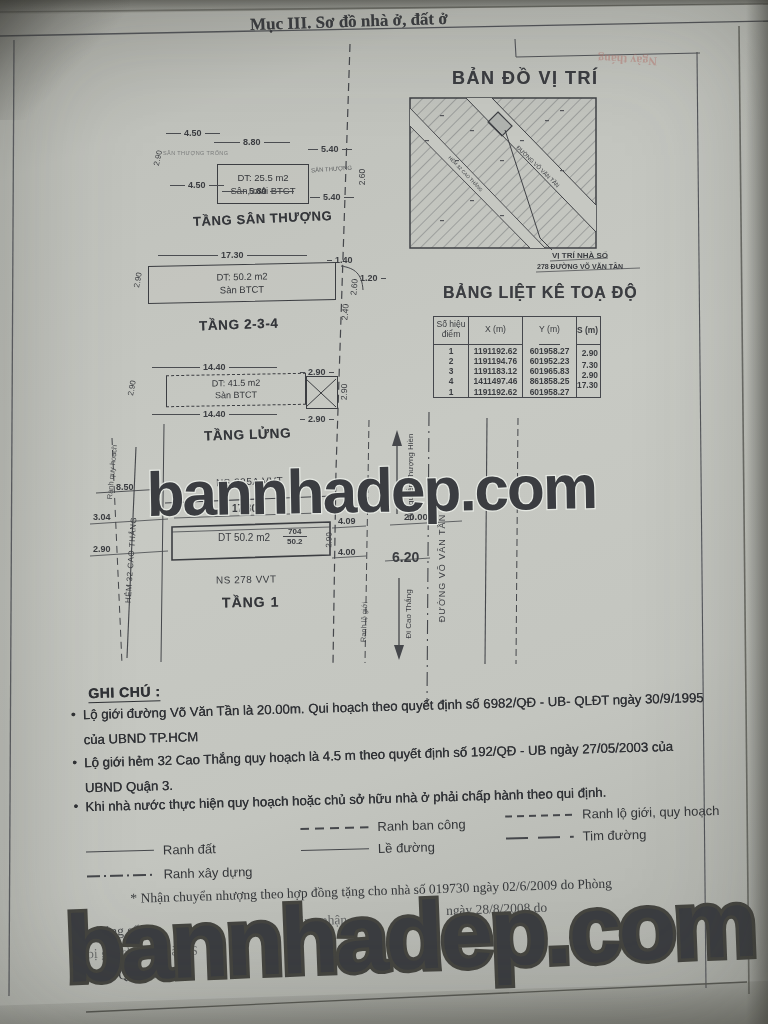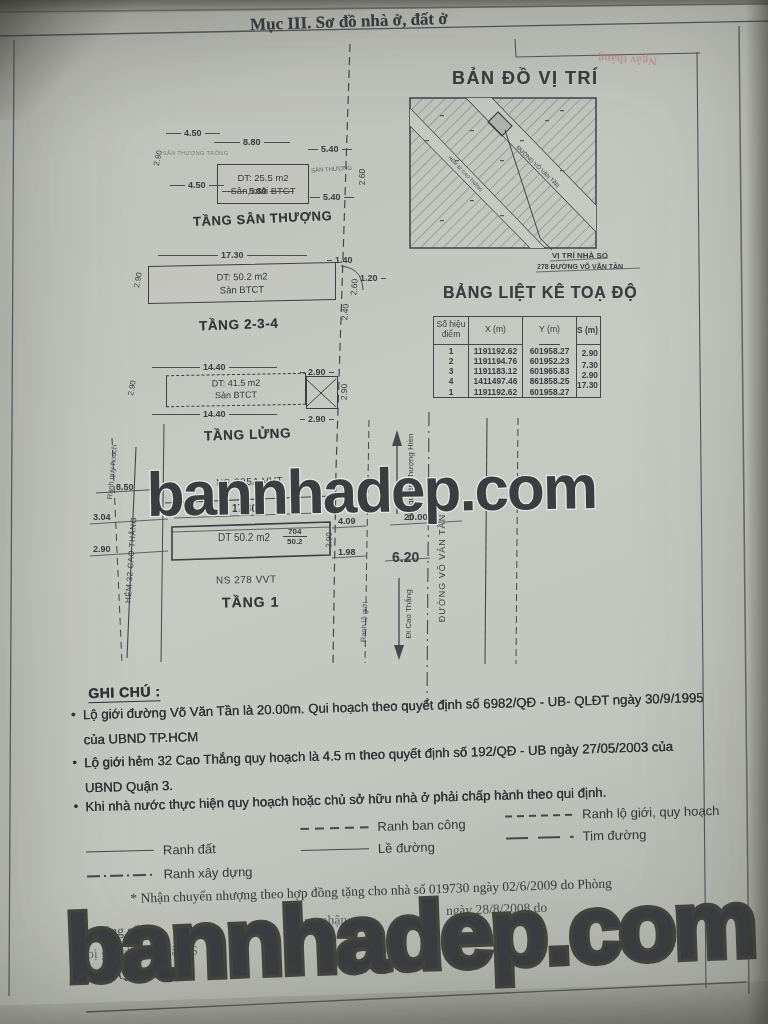--- a/index.html
+++ b/index.html
@@ -279,21 +279,21 @@
   <span class="t b" style="left:116px;top:482px;font-size:9px;z-index:3;">8.50</span>
   <span class="t b" style="left:232px;top:503px;font-size:10px;z-index:3;">17.30</span>
   <span class="t b" style="left:93px;top:512px;font-size:9px;z-index:3;">3.04</span>
   <span class="t b" style="left:93px;top:544px;font-size:9px;z-index:3;">2.90</span>
   <span class="t" style="left:218px;top:532px;font-size:10px;z-index:3;">DT 50.2 m2</span>
   <div style="position:absolute;left:283px;top:527px;z-index:3;display:flex;flex-direction:column;align-items:center;font-size:8px;font-weight:bold;color:#3b3d41;">
     <span>704</span>
     <span style="border-top:1px solid #45474b;padding:0 4px;">50.2</span>
   </div>
   <span class="t b" style="left:338px;top:516px;font-size:9px;z-index:3;">4.09</span>
-  <span class="t b" style="left:338px;top:547px;font-size:9px;z-index:3;">1.98</span>
+  <span class="t b" style="left:338px;top:547px;font-size:9px;z-index:3;">4.00</span>
   <span class="rotc" style="left:329px;top:540px;font-size:8px;--r:-88deg;z-index:3;">2.90</span>
   <span class="t b" style="left:404px;top:511px;font-size:9.5px;z-index:3;">20.00</span>
   <span class="t b" style="left:392px;top:549px;font-size:14px;z-index:3;">6.20</span>
   <span class="t" style="left:216px;top:574px;font-size:10px;letter-spacing:.5px;z-index:3;transform:rotate(-1deg);">NS 278 VVT</span>
   <span class="flabel soft" style="left:222px;top:594px;font-size:14px;letter-spacing:1px;z-index:3;transform:rotate(-1deg);">TẦNG 1</span>
 
   <span class="rotc" style="left:112px;top:472px;font-size:7.5px;--r:-85deg;opacity:.85;z-index:3;">Ranh quy hoạch</span>
   <span class="rotc" style="left:131px;top:560px;font-size:8px;--r:-86deg;letter-spacing:.5px;z-index:3;">HẺM 32 CAO THẮNG</span>
   <span class="rotc" style="left:364px;top:622px;font-size:7.5px;--r:-88deg;opacity:.85;z-index:3;">Ranh lộ giới</span>
   <span class="rotc" style="left:442px;top:568px;font-size:9px;--r:-90deg;letter-spacing:1px;z-index:3;">ĐƯỜNG VÕ VĂN TẦN</span>

